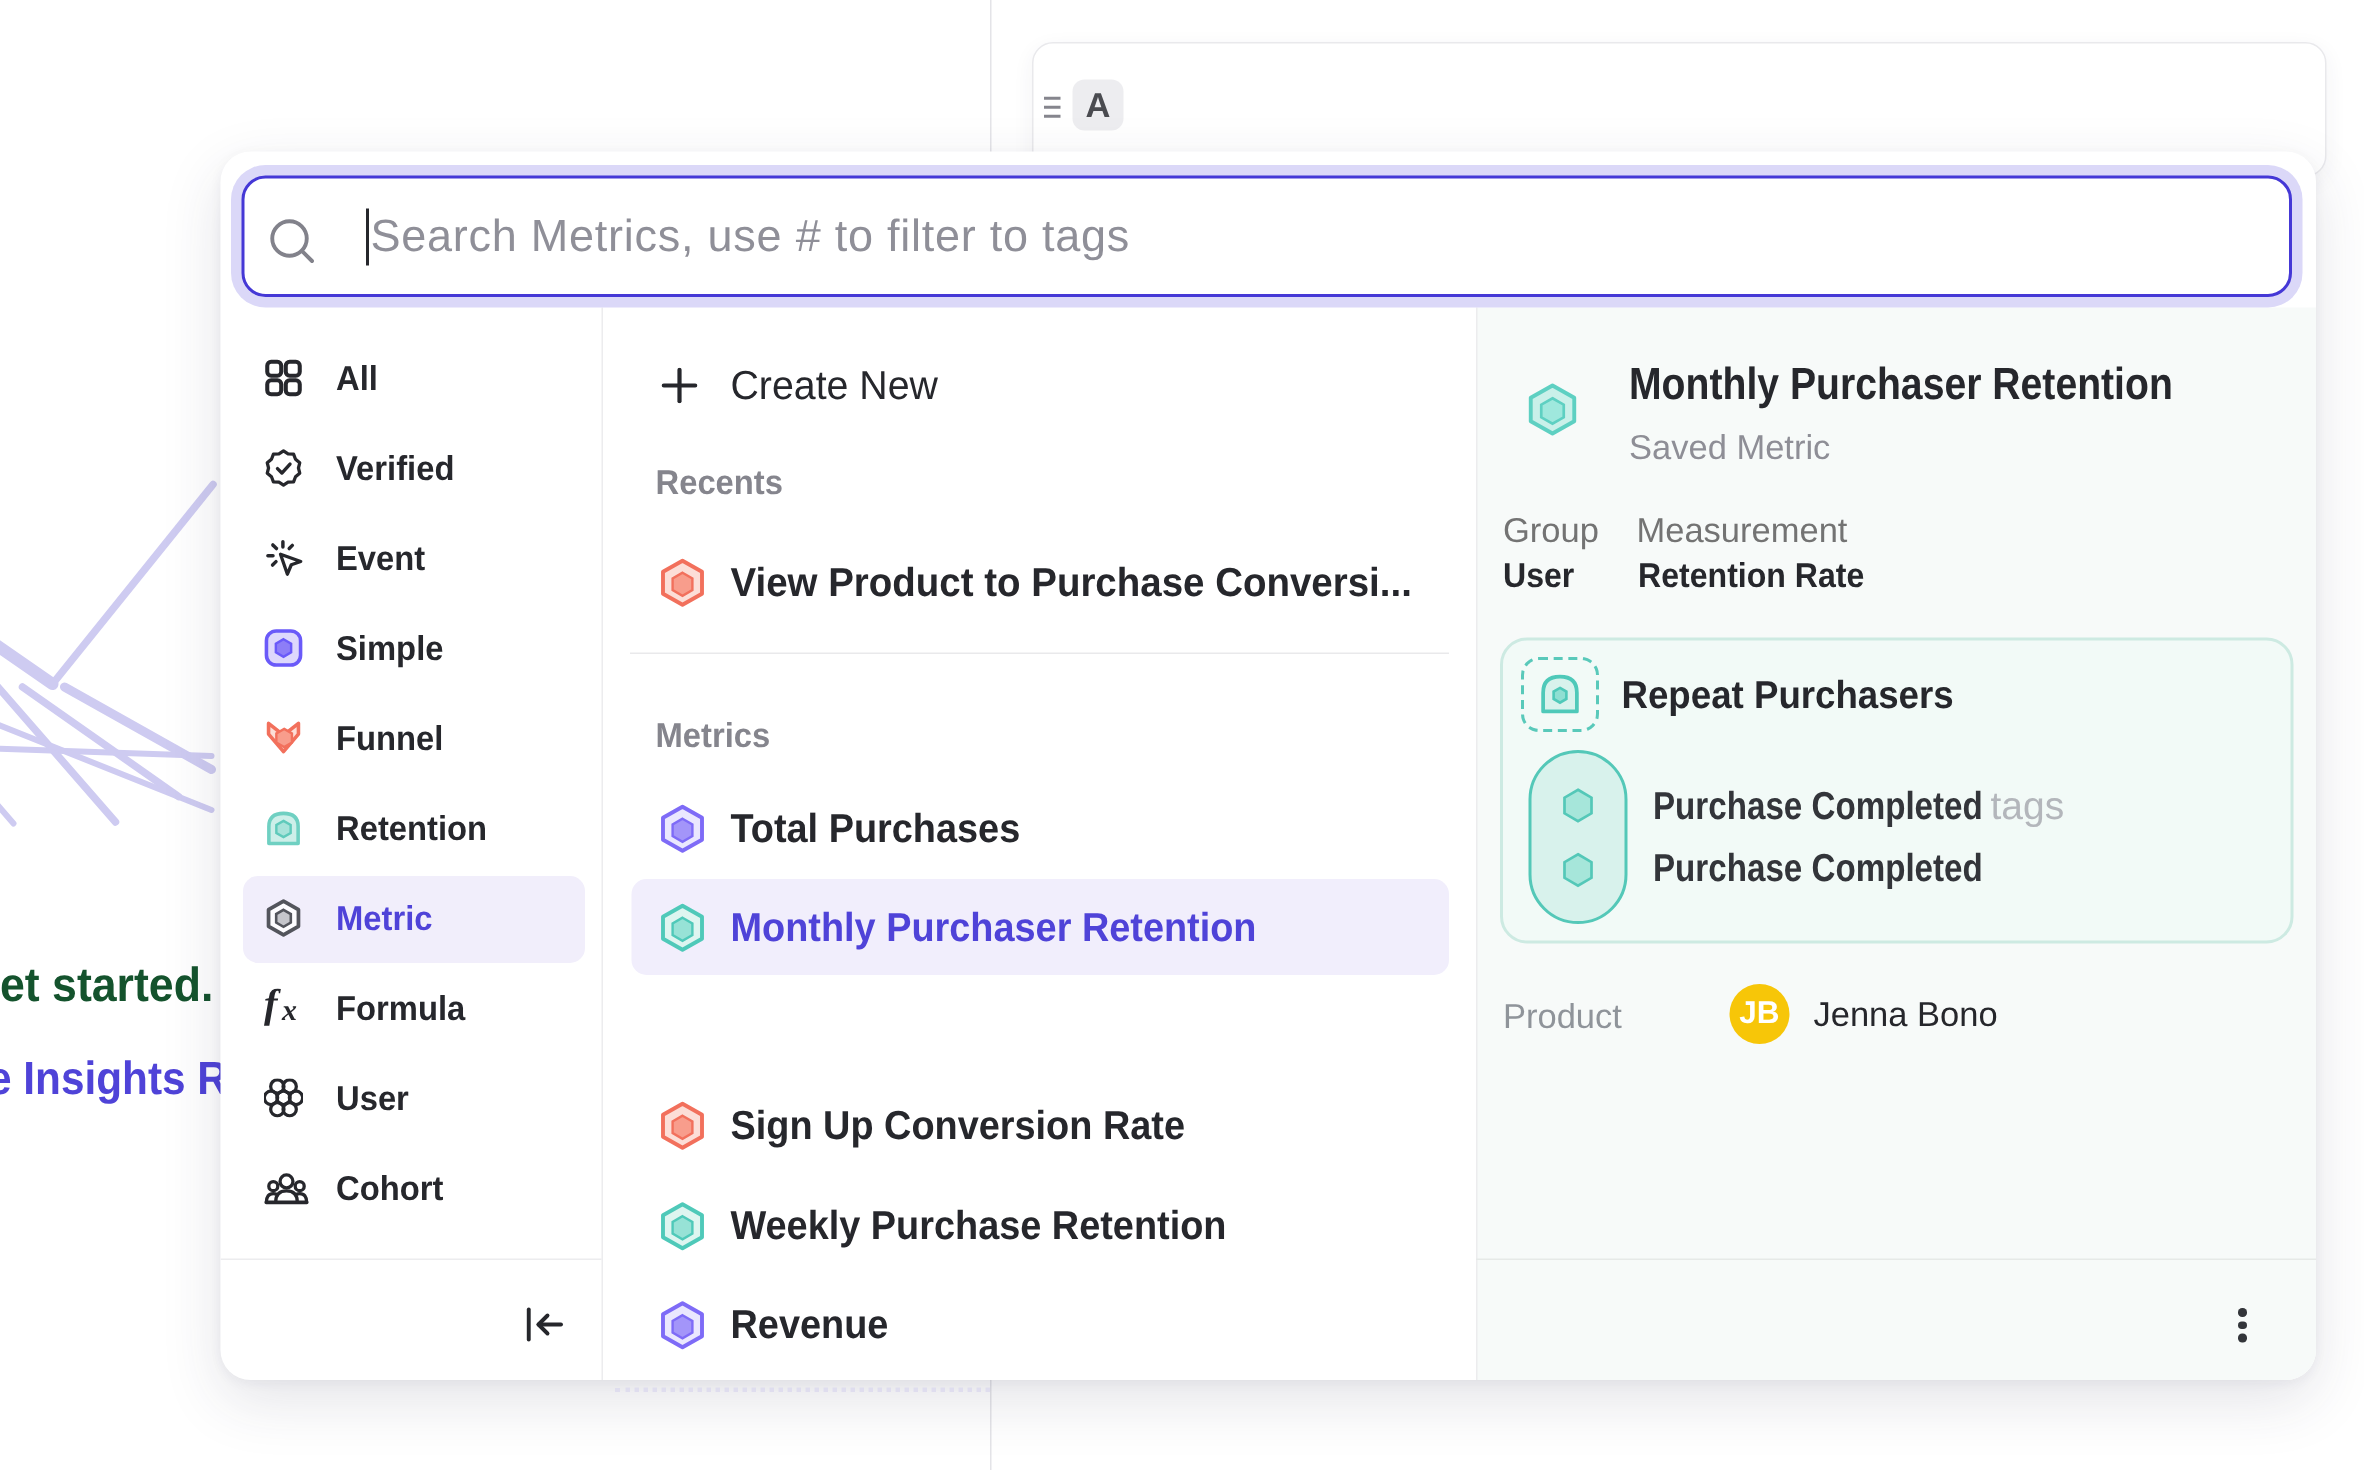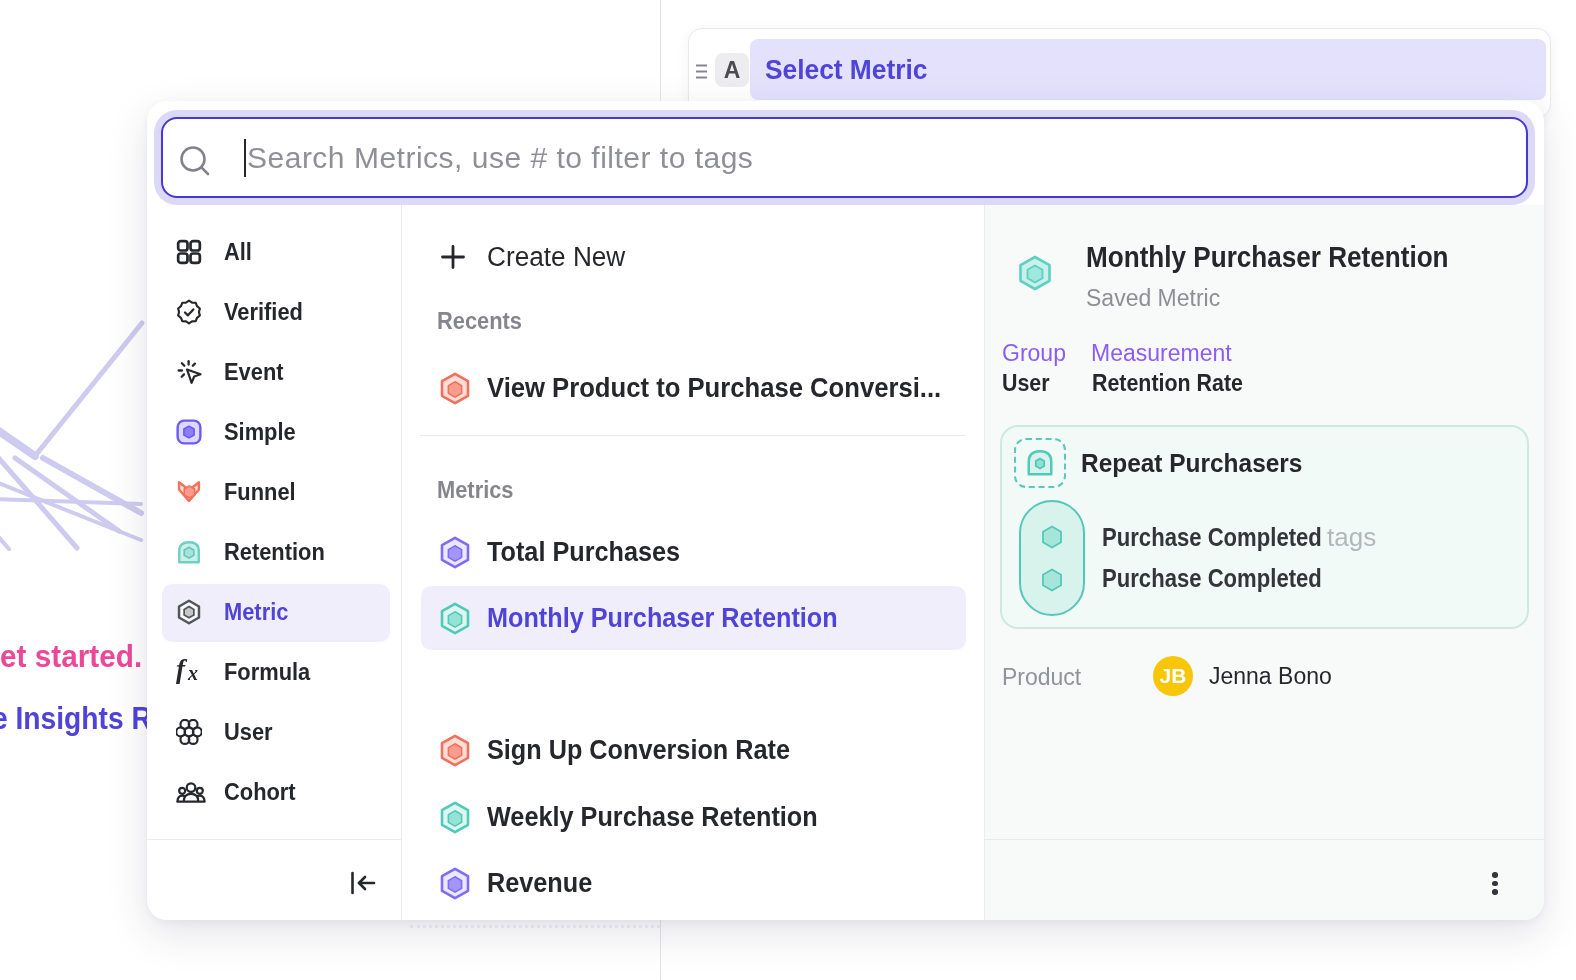--- a/index.html
+++ b/index.html
@@ -3,21 +3,21 @@
 <meta charset="utf-8">
 <style>
   * { margin:0; padding:0; box-sizing:border-box; }
   html,body { width:1576px; height:980px; overflow:hidden; }
   body { font-family:"Liberation Sans", sans-serif; background:#ffffff; position:relative; }
   .abs { position:absolute; }
   .sx { display:inline-block; transform-origin:0 50%; white-space:nowrap; }
 
   .vline { position:absolute; left:660px; top:0; width:1px; height:980px; background:#e4e4e8; }
 
-  .bgt1 { position:absolute; left:0px; top:640px; font-size:32px; font-weight:700; color:#ec4899; line-height:32px; }
+  .bgt1 { position:absolute; left:0px; top:640px; font-size:32px; font-weight:700; color:#14532d; line-height:32px; }
   .bgt2 { position:absolute; left:-8px; top:703px; font-size:31px; font-weight:700; color:#4f43d8; line-height:31px; }
 
   .qcard { position:absolute; left:688px; top:28px; width:863px; height:90px; background:#fff;
            border:1.5px solid #e9e9ec; border-radius:14px; box-shadow:0 4px 14px rgba(50,50,80,.06); }
   .abadge { position:absolute; left:26px; top:24px; width:34px; height:34px; background:#ededf0; border-radius:8px;
             color:#4a4b50; font-size:23px; font-weight:700; text-align:center; line-height:34px; }
   .qpill { position:absolute; left:61px; top:10px; width:796px; height:61px; background:#e3e1fc; border-radius:8px; }
   .qpill span { position:absolute; left:15px; top:0; line-height:61px; font-size:28px; font-weight:700; color:#4f43d8;
                 display:inline-block; transform:scaleX(.94); transform-origin:0 50%; white-space:nowrap; }
 
@@ -46,21 +46,21 @@
   .mrow { position:absolute; left:255px; width:581px; height:58px;text-align:center; }
   .mrow .hex { position:absolute; left:38px; top:50%; margin-top:-16px; }
   .mrow .tx { position:absolute; left:85px; top:0; line-height:58px; font-size:27px; font-weight:700; color:#26272c;
               white-space:nowrap; transform:scaleX(.935); transform-origin:0 50%; }
   .msel { position:absolute; left:274px; top:485px; width:545px; height:64px; background:#f1eefc; border-radius:10px; }
   .mdiv { position:absolute; left:273px; top:334px; width:546px; height:1px; background:#e9e9eb; }
 
   .ptitle { position:absolute; left:939px; top:139px; font-size:30px; font-weight:700; color:#26272c; line-height:34px;
             transform:scaleX(.87); transform-origin:0 50%; white-space:nowrap; }
   .psub { position:absolute; left:939px; top:184px; font-size:23px; color:#8e8e96; line-height:26px; }
-  .plabel { font-size:23px; color:#8b5cf6; position:absolute; line-height:24px; }
+  .plabel { font-size:23px; color:#737373; position:absolute; line-height:24px; }
   .pvalue { font-size:23px; font-weight:700; color:#26272c; position:absolute; line-height:26px;
             transform:scaleX(.93); transform-origin:0 50%; white-space:nowrap; }
   .card { position:absolute; left:853px; top:324px; width:529px; height:204px; background:#f2faf7;
           border:2px solid #cdeae2; border-radius:18px; }
   .dashic { position:absolute; left:12px; top:11px; width:52px; height:50px; border:2px dashed #59c9ba; border-radius:12px; }
   .cardtitle { position:absolute; left:79px; top:23px; font-size:26px; font-weight:700; color:#26272c; line-height:26px;
                transform:scaleX(.94); transform-origin:0 50%; white-space:nowrap; }
   .stadium { position:absolute; left:17px; top:73px; width:66px; height:116px; background:#d8f2ec; border:2px solid #54c8b8; border-radius:33px; }
   .cline { position:absolute; left:100px; line-height:30px; font-size:26px; white-space:nowrap; }
   .cline .pc { display:inline-block; font-weight:700; color:#33353a; transform:scaleX(.85); transform-origin:0 50%; }
@@ -96,23 +96,20 @@
 
   <div class="qcard">
     <svg class="abs" style="left:7px;top:35px" width="12" height="15" viewBox="0 0 12 15">
       <g stroke="#85858d" stroke-width="2">
         <path d="M0 1.5 H11"></path>
         <path d="M0 7.5 H11"></path>
         <path d="M0 13.5 H11"></path>
       </g>
     </svg>
     <div class="abadge">A</div>
-    <div class="qpill">
-      <span>Select Metric</span>
-    </div>
   </div>
 
   <div class="modal">
     <div class="minner">
     <div class="colsep1"></div>
     <div class="panel"></div>
 
     <div class="search">
       <svg class="abs" style="left:16px;top:26px" width="32" height="32" viewBox="0 0 32 32">
         <circle cx="14" cy="14" r="11.5" stroke="#82828b" stroke-width="2.6" fill="none"></circle>

